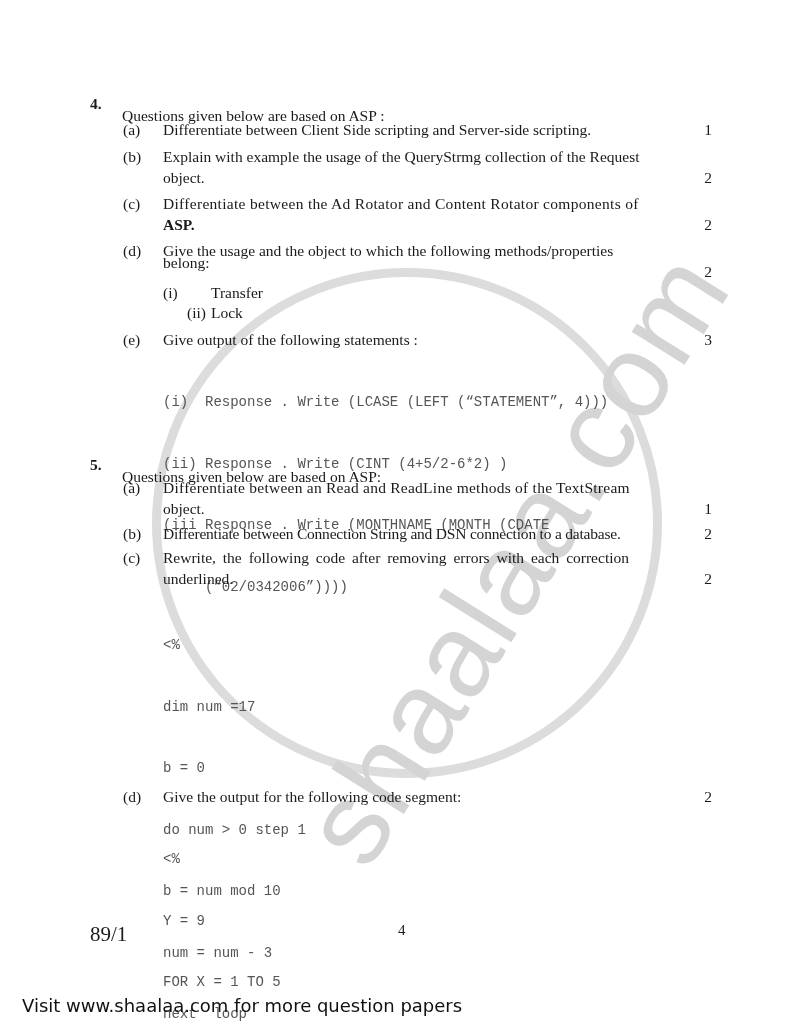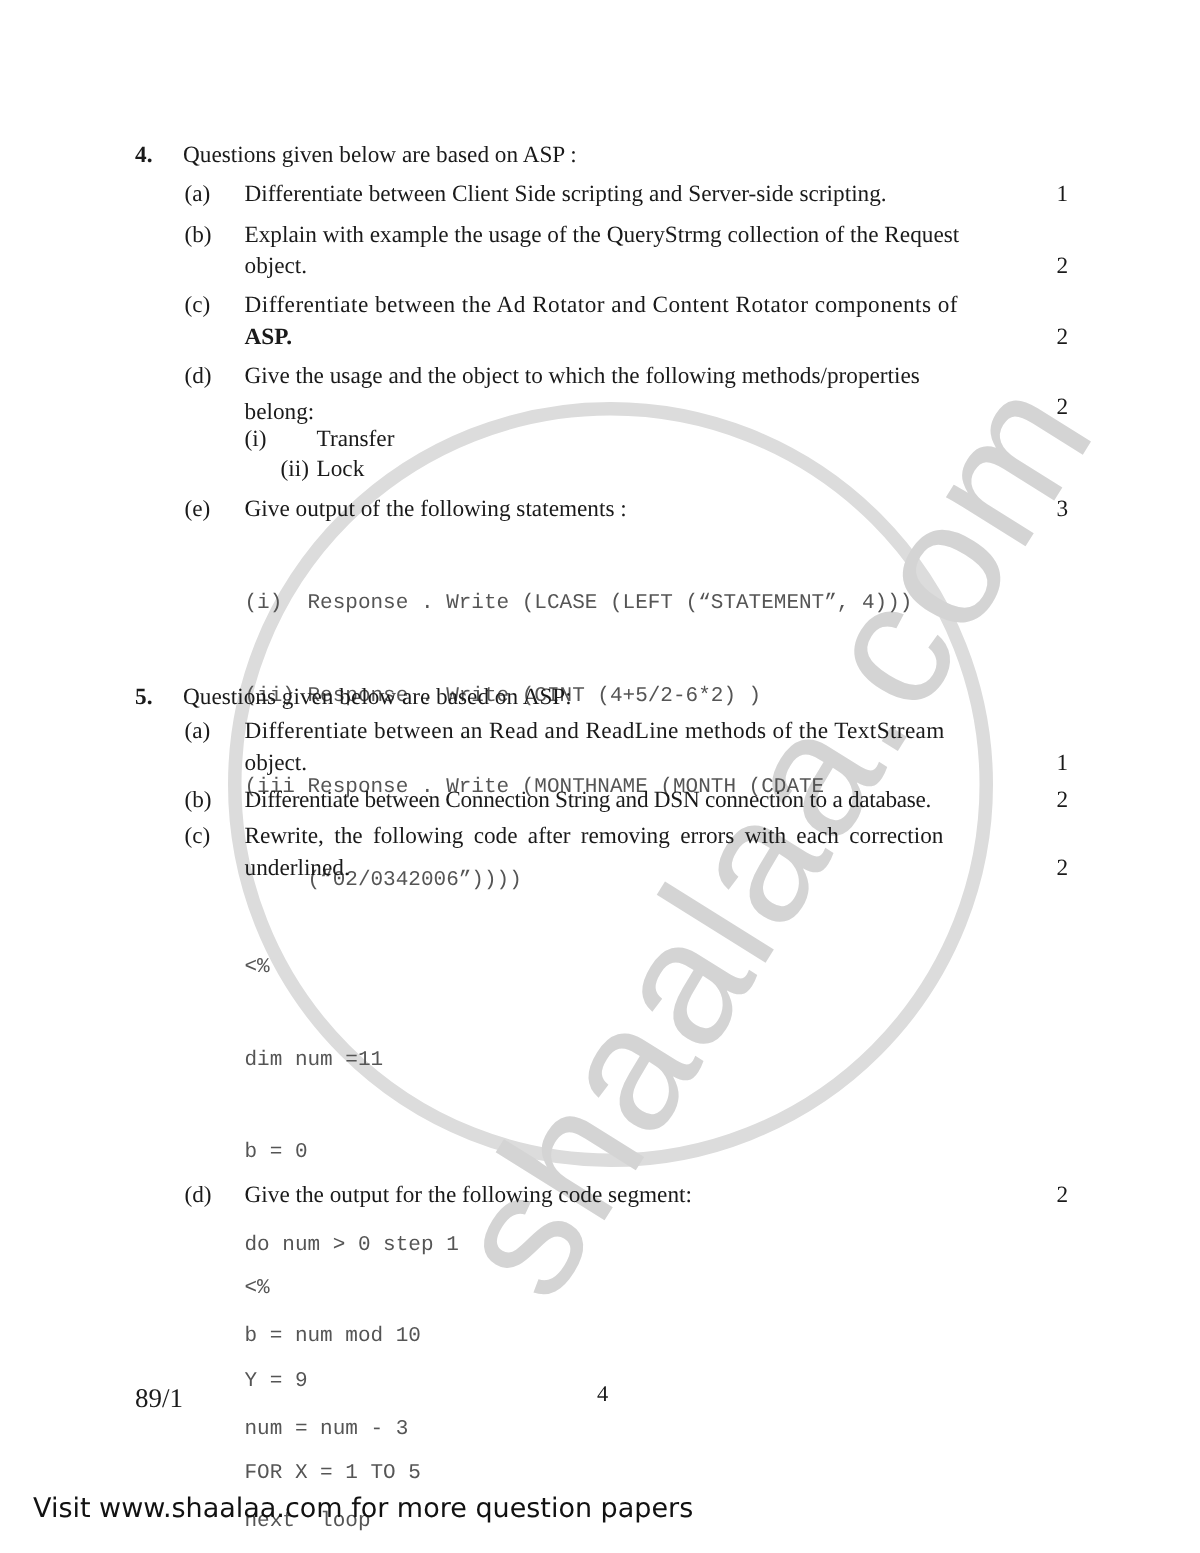--- a/index.html
+++ b/index.html
@@ -2,28 +2,28 @@
 <html><head>
 <meta charset="utf-8">
 <style>
   html, body { margin:0; padding:0; background:#fff; }
   body { width:800px; height:1035px; position:relative; overflow:hidden; font-family:"Liberation Serif", serif; color:#1a1a1a; }
   .watermark-circle { position:absolute; left:152px; top:268px; width:510px; height:510px; border:9px solid #dcdcdc; border-radius:50%; box-sizing:border-box; z-index:0; }
   .watermark-text { position:absolute; left:170px; top:490px; font-family:"Liberation Sans", sans-serif; font-size:118px; color:#d4d4d4; transform:rotate(-58deg); transform-origin:center; z-index:0; letter-spacing:2px; white-space:nowrap; }
   .content { position:absolute; left:0; top:0; width:800px; z-index:1; }
   .q { position:absolute; font-size:15.5px; line-height:21px; }
   .qnum { position:absolute; left:90px; font-weight:bold; }
-  .qtitle { position:absolute; left:122px; }
+  .qtitle { position:absolute; left:122px;margin-top:12px; }
   .lbl { position:absolute; left:123px; }
   .txt { position:absolute; left:163px; width:505px; text-align:justify; }
   .marks { position:absolute; left:700px; width:12px; text-align:right; }
   .sub-lbl { position:absolute; left:163px; }
   .sub-txt { position:absolute; left:211px;text-align:right; }
   .code { position:absolute; left:163px; font-family:"Liberation Mono", monospace; font-size:14px; color:#555; white-space:pre; line-height:20.5px; }
-  .footer-code { position:absolute; left:90px; top:922px; font-size:18px; }
+  .footer-code { position:absolute; left:90px; top:922px; font-size:21px; }
   .footer-page { position:absolute; left:398px; top:922px; font-size:15px; }
   .visit { position:absolute; left:22px; top:995px; font-family:"DejaVu Sans", sans-serif; font-size:18px; color:#111; }
 </style>
 </head>
 <body>
 
 <div class="watermark-circle"></div>
 <div class="watermark-text">shaalaa.com</div>
 
 <div class="content">
@@ -49,21 +49,21 @@
   <div class="q" style="top:193px;width:800px;">
     <span class="lbl">(c)</span>
     <span class="txt" style="white-space:nowrap;letter-spacing:0.3px;">Differentiate between the Ad Rotator and Content Rotator components of</span>
     <span class="txt" style="top:21px;font-weight:bold;">ASP.</span>
     <span class="marks" style="top:21px;">2</span>
   </div>
 
   <div class="q" style="top:240px;width:800px;">
     <span class="lbl">(d)</span>
     <span class="txt" style="white-space:nowrap;">Give the usage and the object to which the following methods/properties</span>
-    <span class="txt" style="top:24px;">belong:</span>
+    <span class="txt" style="top:12px;">belong:</span>
     <span class="marks" style="top:21px;">2</span>
     <span class="sub-lbl" style="top:42px;">(i)</span>
     <span class="sub-txt" style="top:42px;">Transfer</span>
     <span class="sub-lbl" style="top:62px;margin-left:24px;">(ii)</span>
     <span class="sub-txt" style="top:62px;">Lock</span>
   </div>
 
   <div class="q" style="top:329px;width:800px;">
     <span class="lbl">(e)</span>
     <span class="txt" style="white-space:nowrap;">Give output of the following statements :</span>
@@ -95,21 +95,21 @@
   </div>
 
   <div class="q" style="top:547px;width:800px;">
     <span class="lbl">(c)</span>
     <span class="txt" style="white-space:nowrap;word-spacing:3px;">Rewrite, the following code after removing errors with each correction</span>
     <span class="txt" style="top:21px;">underlined.</span>
     <span class="marks" style="top:21px;">2</span>
   </div>
   <div class="code" style="top:594px;">
     <div>&lt;%</div>
-    <div>dim num =11</div>
+    <div>dim num =17</div>
     <div>b = 0</div>
     <div>do num &gt; 0 step 1</div>
     <div>b = num mod 10</div>
     <div>num = num - 3</div>
     <div>next  loop</div>
     
     
   </div>
 
   <div class="q" style="top:786px;width:800px;">

